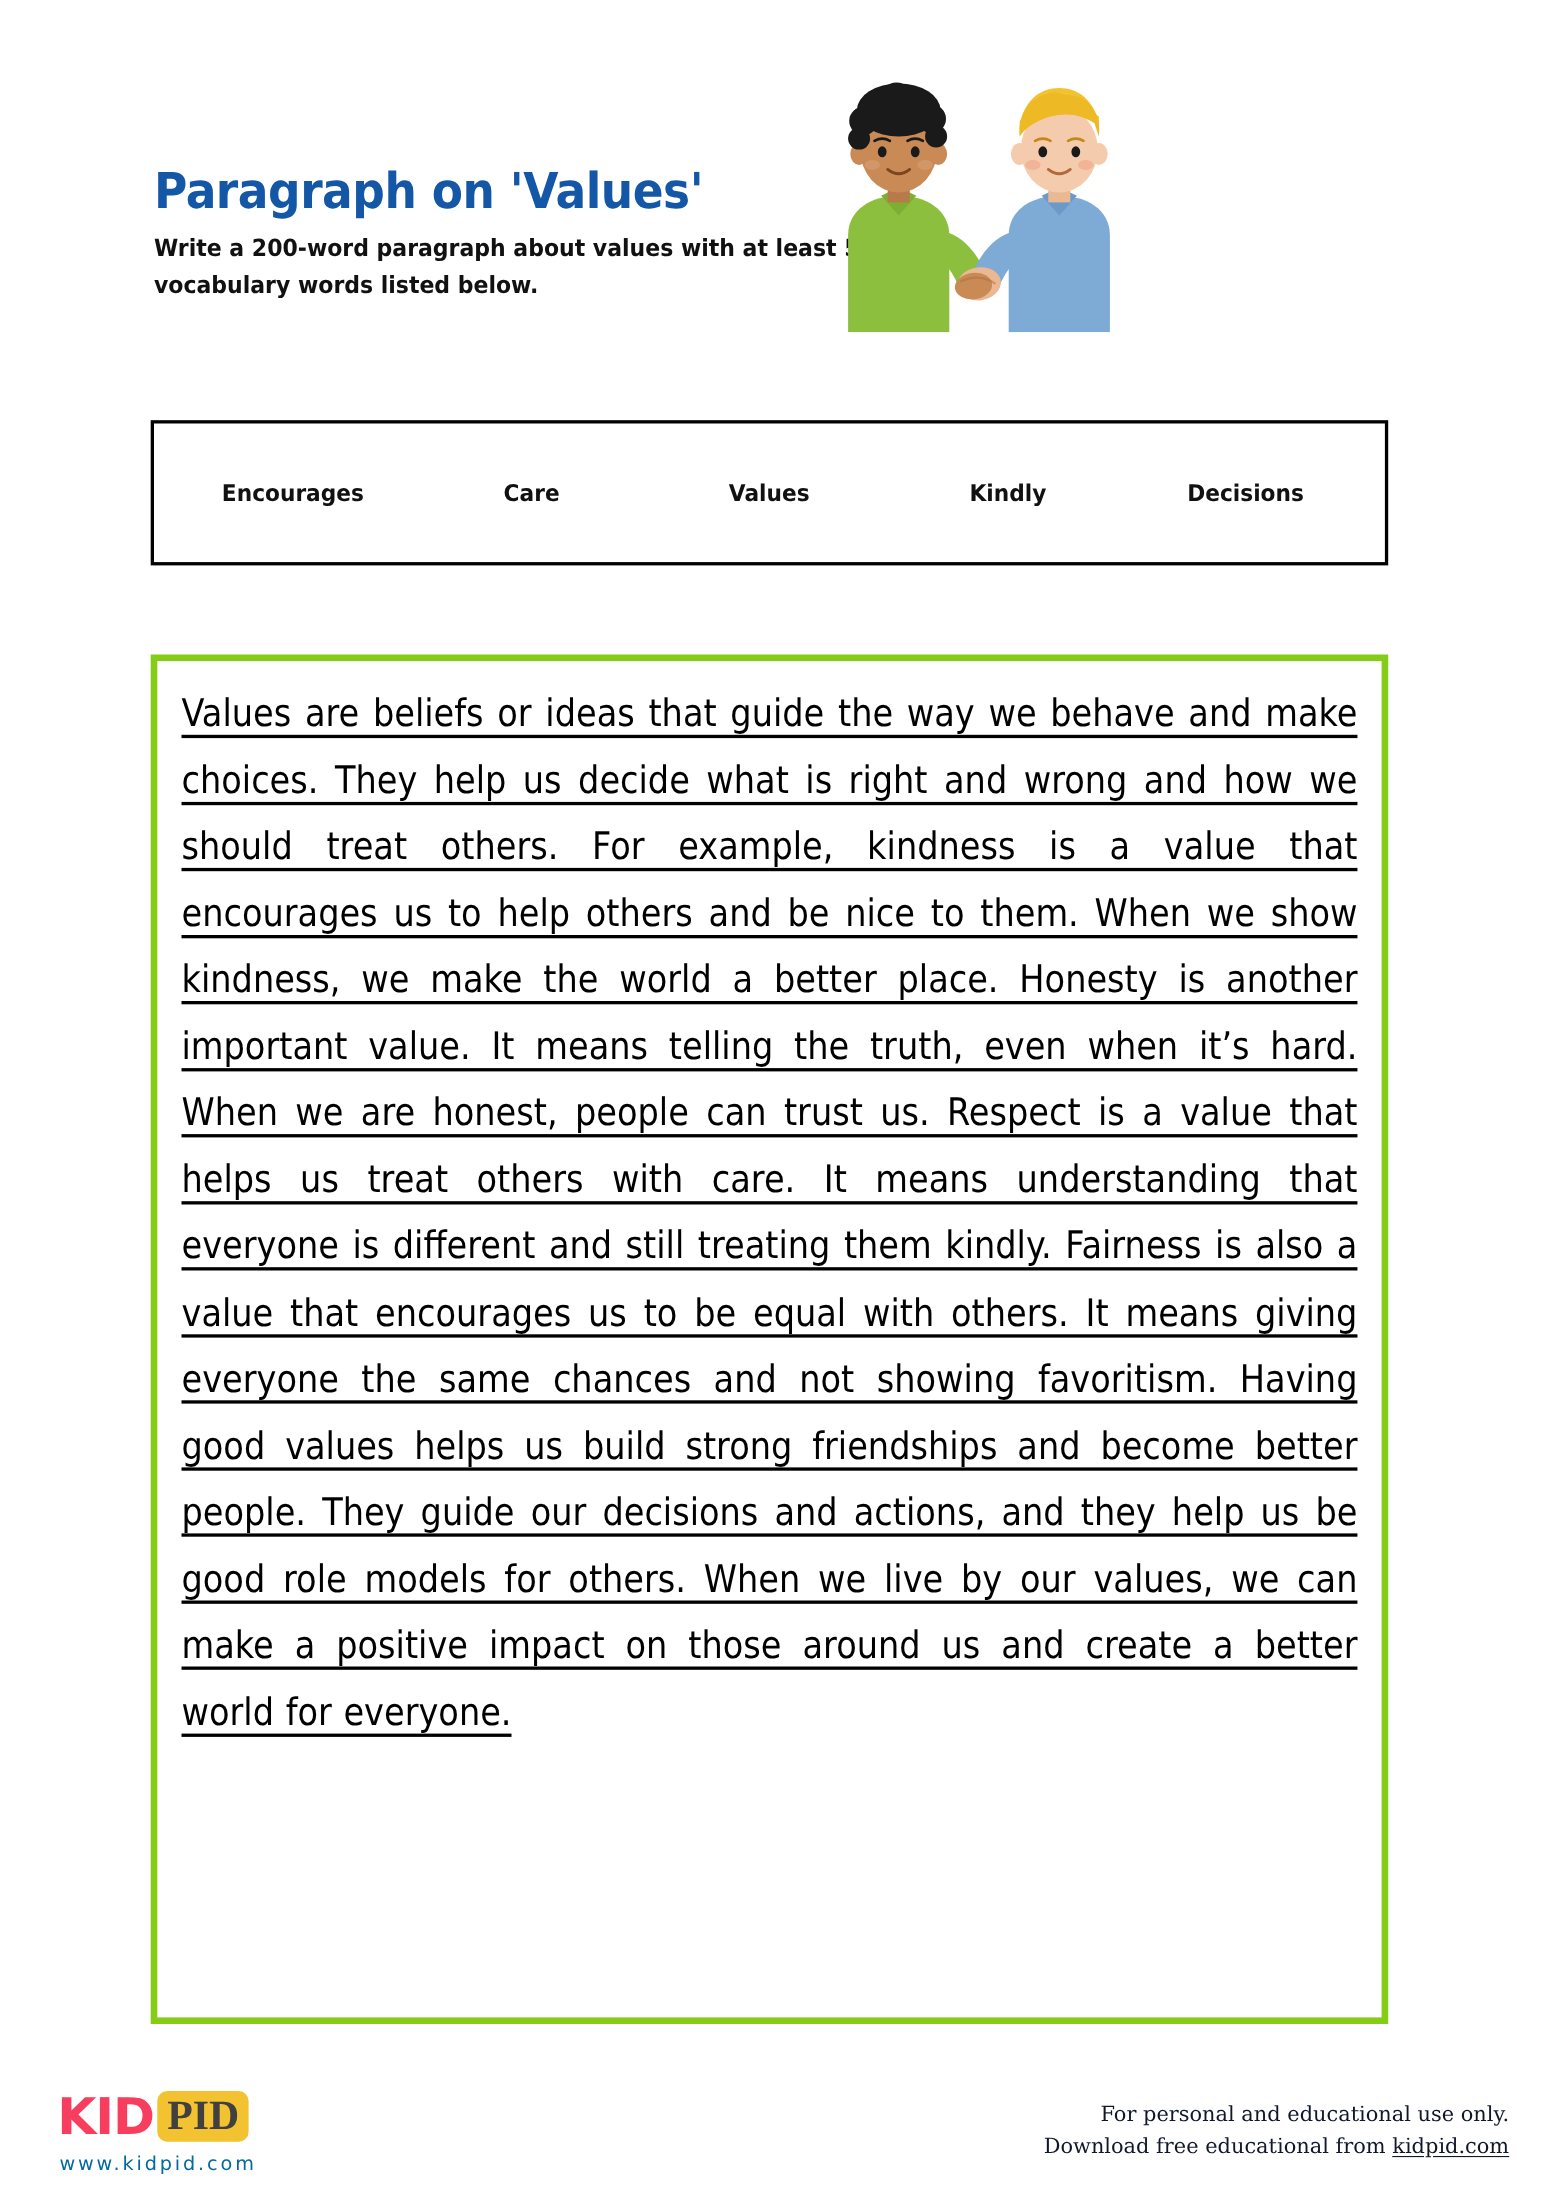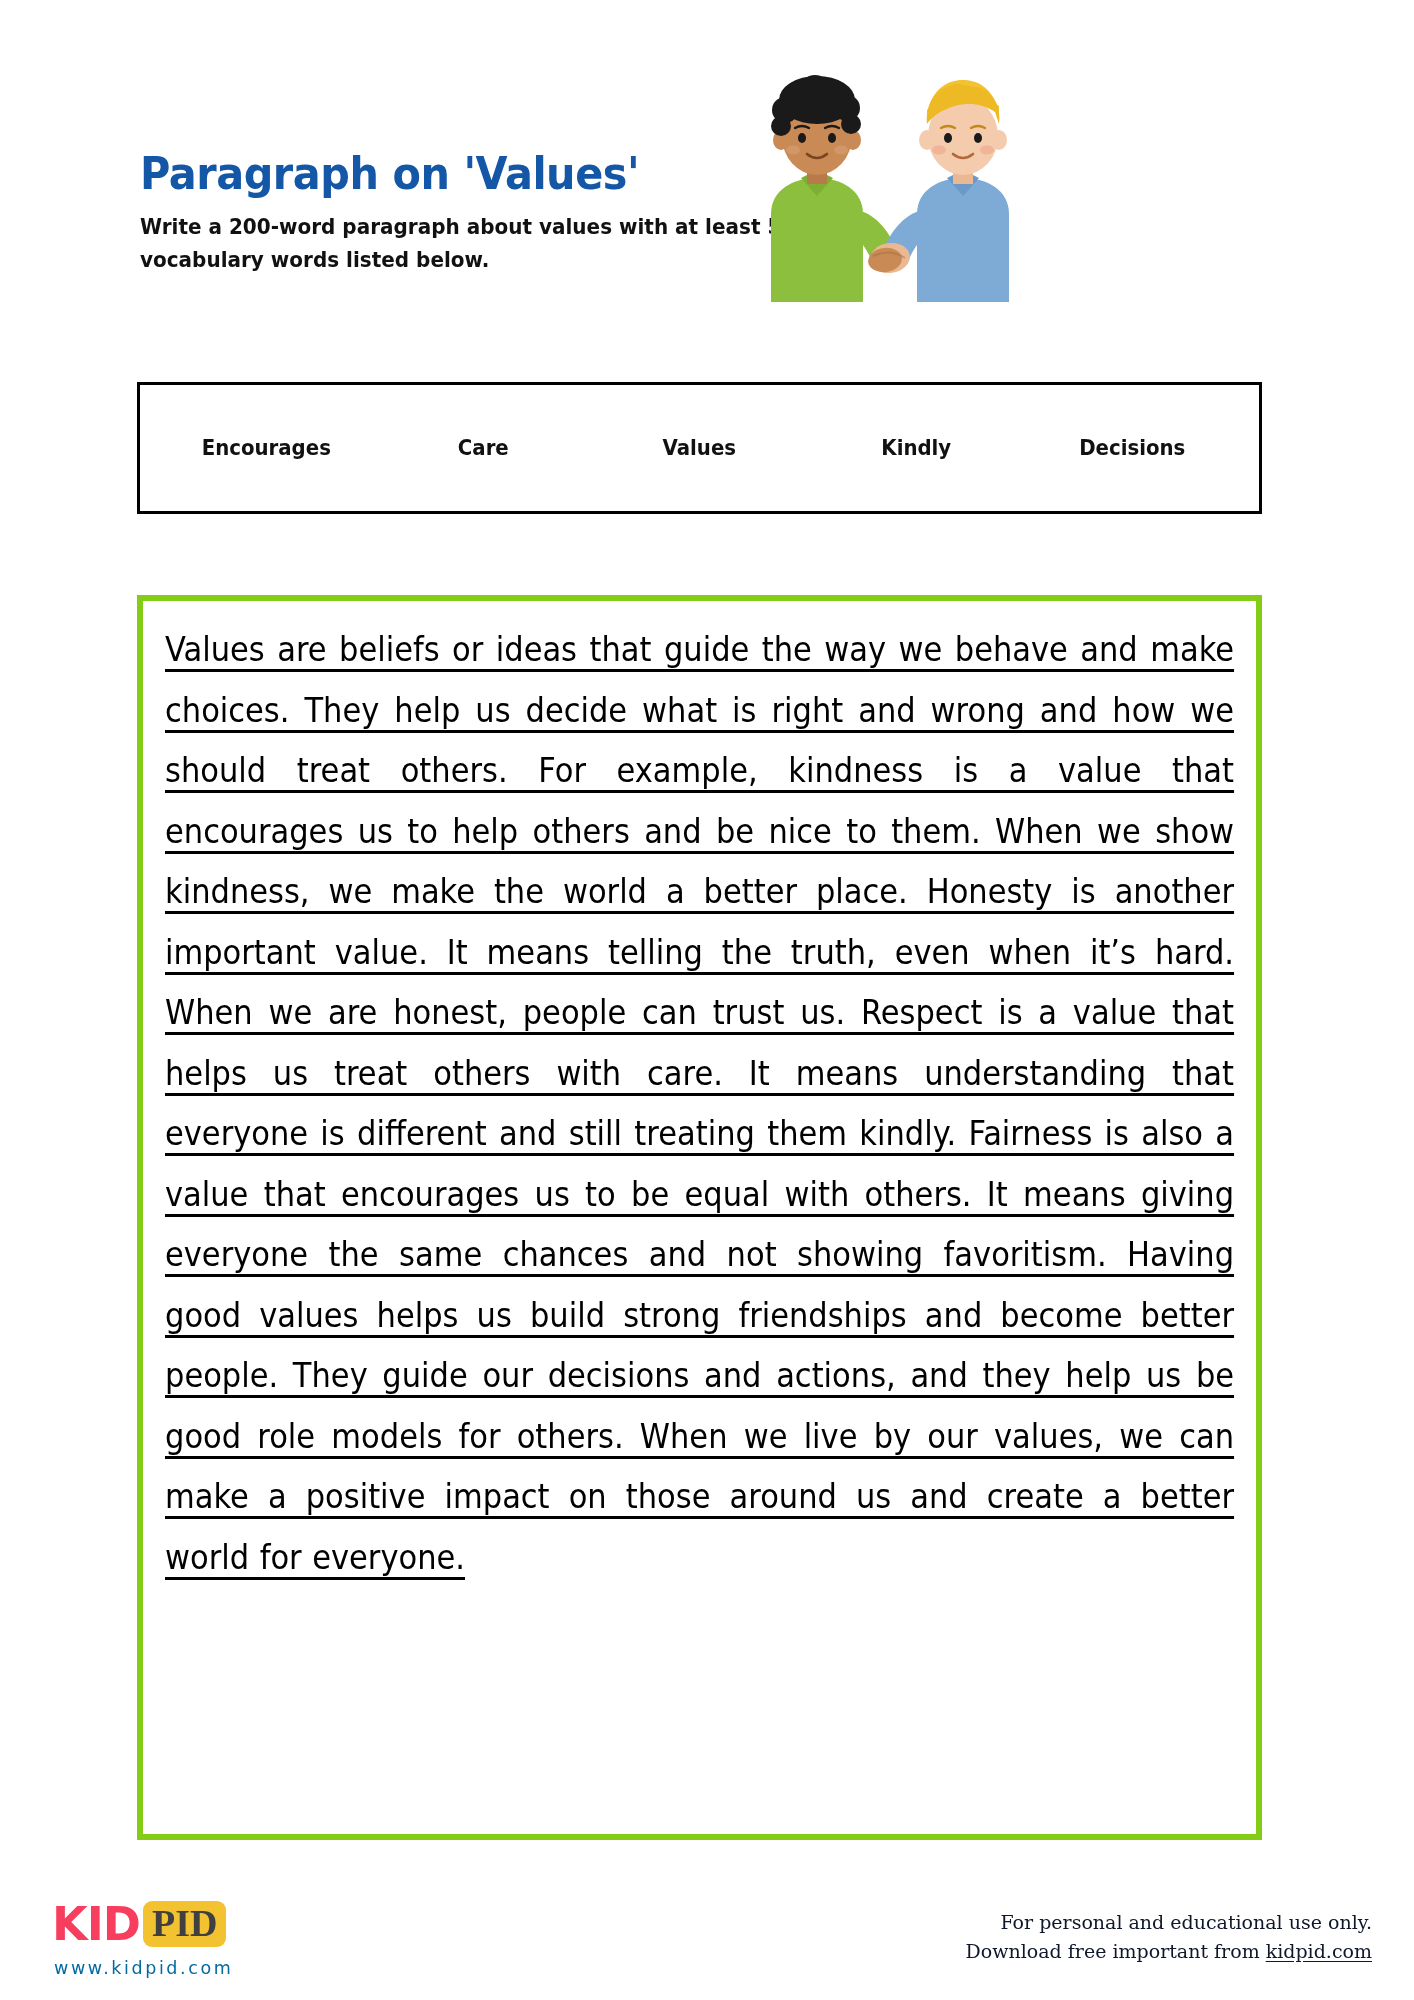--- a/index.html
+++ b/index.html
@@ -294,16 +294,16 @@
       <span class="logo-kid">KID</span>
       <span class="logo-pid-wrap">
         <span class="logo-pid">PID</span>
       </span>
     </div>
     <div class="logo-url">www.kidpid.com</div>
   </div>
 
   <div class="footer-right">
     <div>For personal and educational use only.</div>
-    <div><span>Download free important from </span><span class="link">kidpid.com</span></div>
+    <div><span>Download free educational from </span><span class="link">kidpid.com</span></div>
   </div>
 
 </div>
 
 </body></html>

